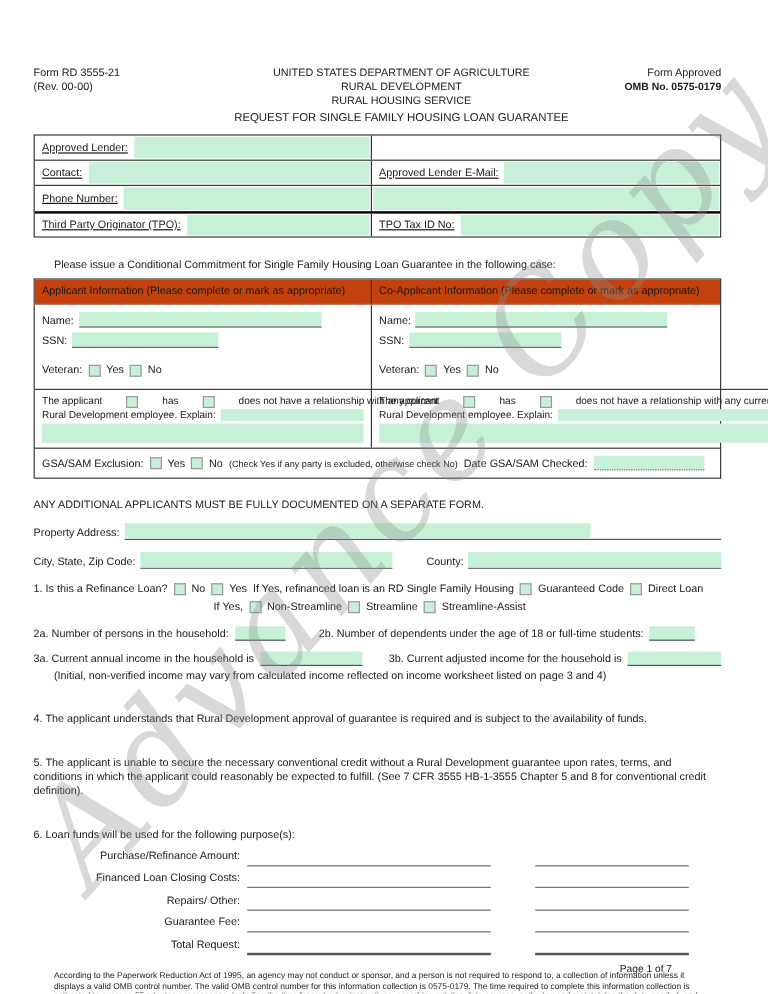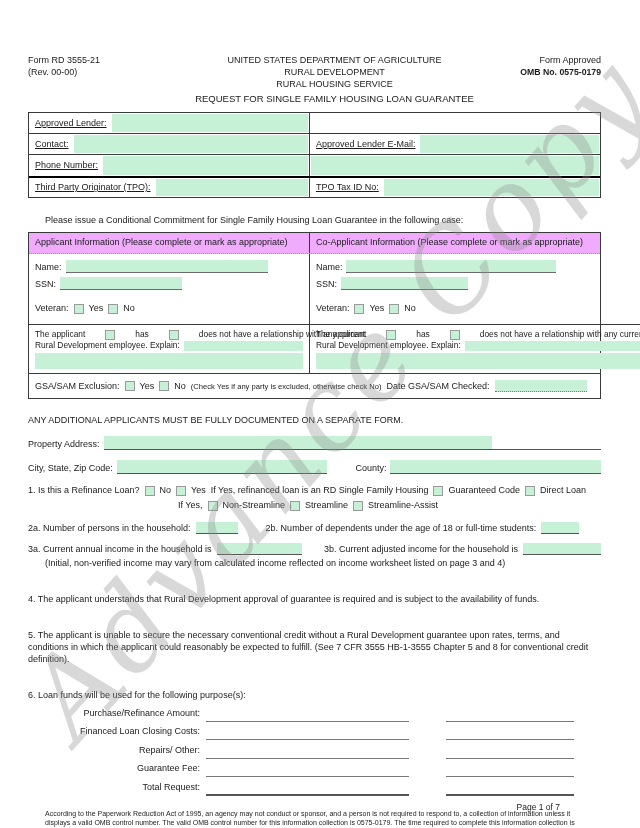--- a/index.html
+++ b/index.html
@@ -48,21 +48,21 @@
   .t1-cl { width: 49.2%; border-right: 1px solid #3a3a3a; display: flex; align-items: center; }
   .t1-cr { flex: 1; display: flex; align-items: center; }
   .t1 .lbl { padding: 0 4px 0 6px; white-space: nowrap; text-decoration: underline; }
   .fill { flex: 1; align-self: stretch; margin: 1px 1px; }
 
   
   .intro { margin-top: 17px; padding-left: 17px; }
 
   
   .t2 { margin-top: 6px; border: 1.5px solid #3a3a3a; }
-  .t2-hdr { display: flex; background: #f0abfc; border-bottom: 1px dotted #999; }
+  .t2-hdr { display: flex; background: #c2410c; border-bottom: 1px dotted #999; }
   .t2-hdr > div { padding: 4px 6px; height: 20px; }
   .cl { width: 49.2%; border-right: 1px solid #3a3a3a; }
   .cr { flex: 1; }
   .t2-mid { display: flex; }
   .t2-mid > div { padding: 2px 8px 10px 6px; }
   .fline { display: flex; align-items: flex-end; margin-top: 4px; }
   .fline .lbl { white-space: nowrap; padding-right: 4px; }
   .name-f { width: 76%; }
   .ssn-f { width: 46%; }
   .vline { display: flex; align-items: center; gap: 5px; margin-top: 13px; }

